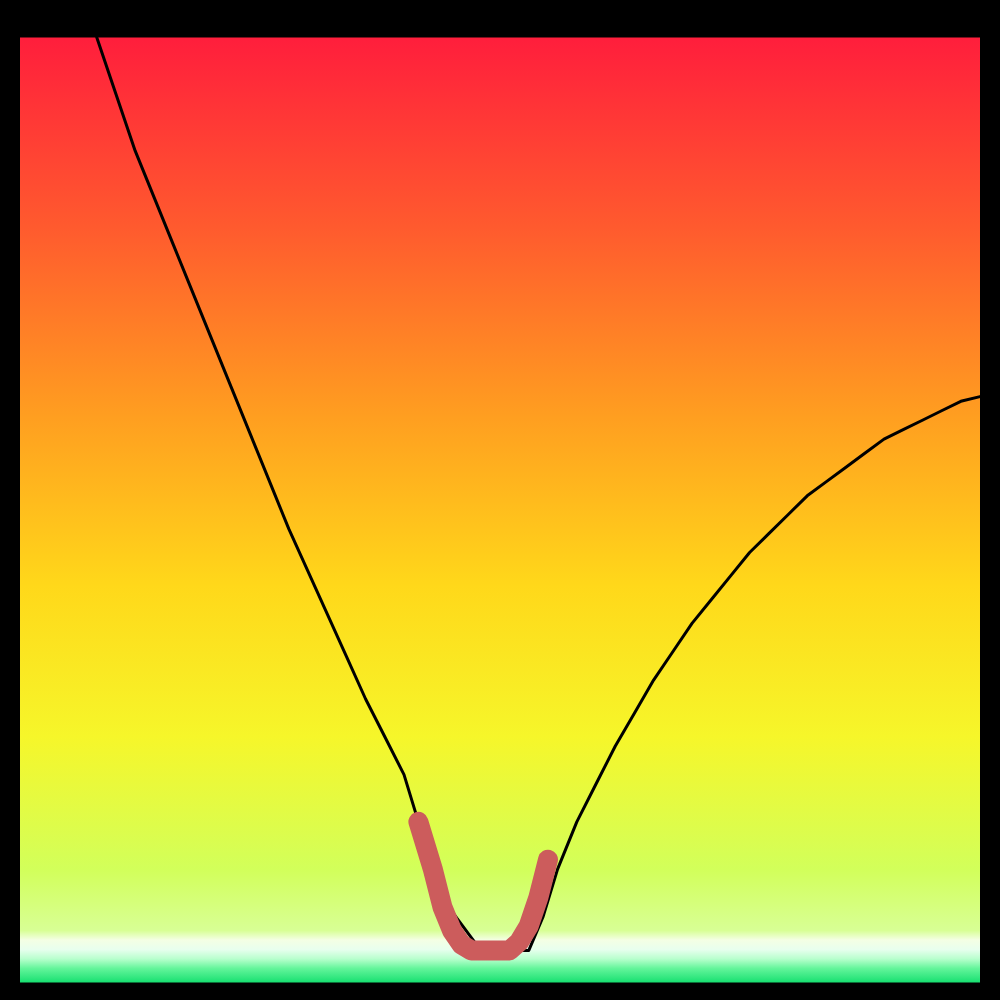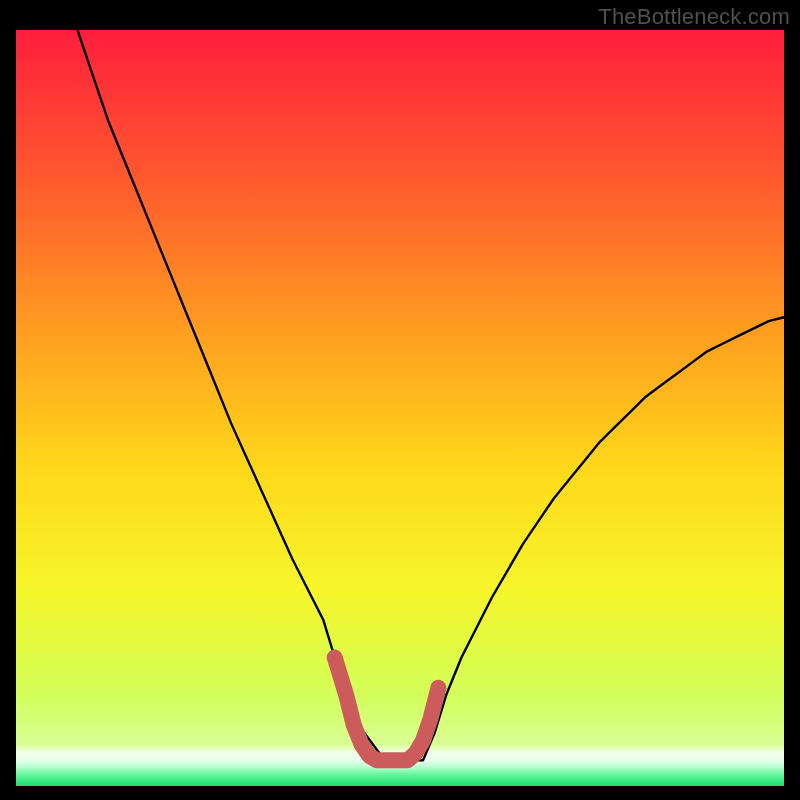--- a/index.html
+++ b/index.html
@@ -50,14 +50,13 @@
           <stop offset="98.5%" stop-color="#64F59B"></stop>
           <stop offset="100%" stop-color="#18E071"></stop>
         </linearGradient>
     </defs>
     <rect id="outer-bg" x="0" y="0" width="800" height="800" fill="#000000"></rect>
     <rect id="plot-bg" fill="url(#bg-grad)" x="16" y="30" width="768" height="756"></rect>
     <path id="curve-path" fill="none" d="M77.44 30.00 L92.80 75.36 L108.16 120.72 L123.52 158.52 L138.88 196.32 L154.24 234.12 L169.60 271.92 L184.96 309.72 L200.32 347.52 L215.68 385.32 L231.04 423.12 L246.40 457.14 L261.76 491.16 L277.12 525.18 L292.48 559.20 L307.84 589.44 L323.20 619.68 L334.72 657.48 L346.24 695.28 L361.60 729.30 L384.64 760.30 L407.68 760.30 L423.04 760.30 L434.56 733.08 L446.08 695.28 L461.44 657.48 L476.80 627.24 L492.16 597.00 L507.52 570.54 L522.88 544.08 L538.24 521.40 L553.60 498.72 L568.96 479.82 L584.32 460.92 L599.68 442.02 L615.04 426.90 L630.40 411.78 L645.76 396.66 L661.12 385.32 L676.48 373.98 L691.84 362.64 L707.20 351.30 L722.56 343.74 L737.92 336.18 L753.28 328.62 L768.64 321.06 L784.00 317.28" stroke="#000000" stroke-width="2.4" stroke-linecap="round" stroke-linejoin="round"></path>
     <path id="marker-path" fill="none" d="M334.72 657.48 L346.24 695.28 L353.92 725.52 L361.60 744.42 L369.28 755.76 L376.96 760.30 L384.64 760.30 L392.32 760.30 L400.00 760.30 L407.68 760.30 L415.36 753.49 L423.04 740.64 L430.72 717.96 L438.40 687.72" stroke="#CC5C5C" stroke-width="16" stroke-linecap="round" stroke-linejoin="round"></path>
   </svg>
 
-  <div class="watermark">TheBottleneck.com</div>
 </div>
 
 </body></html>

